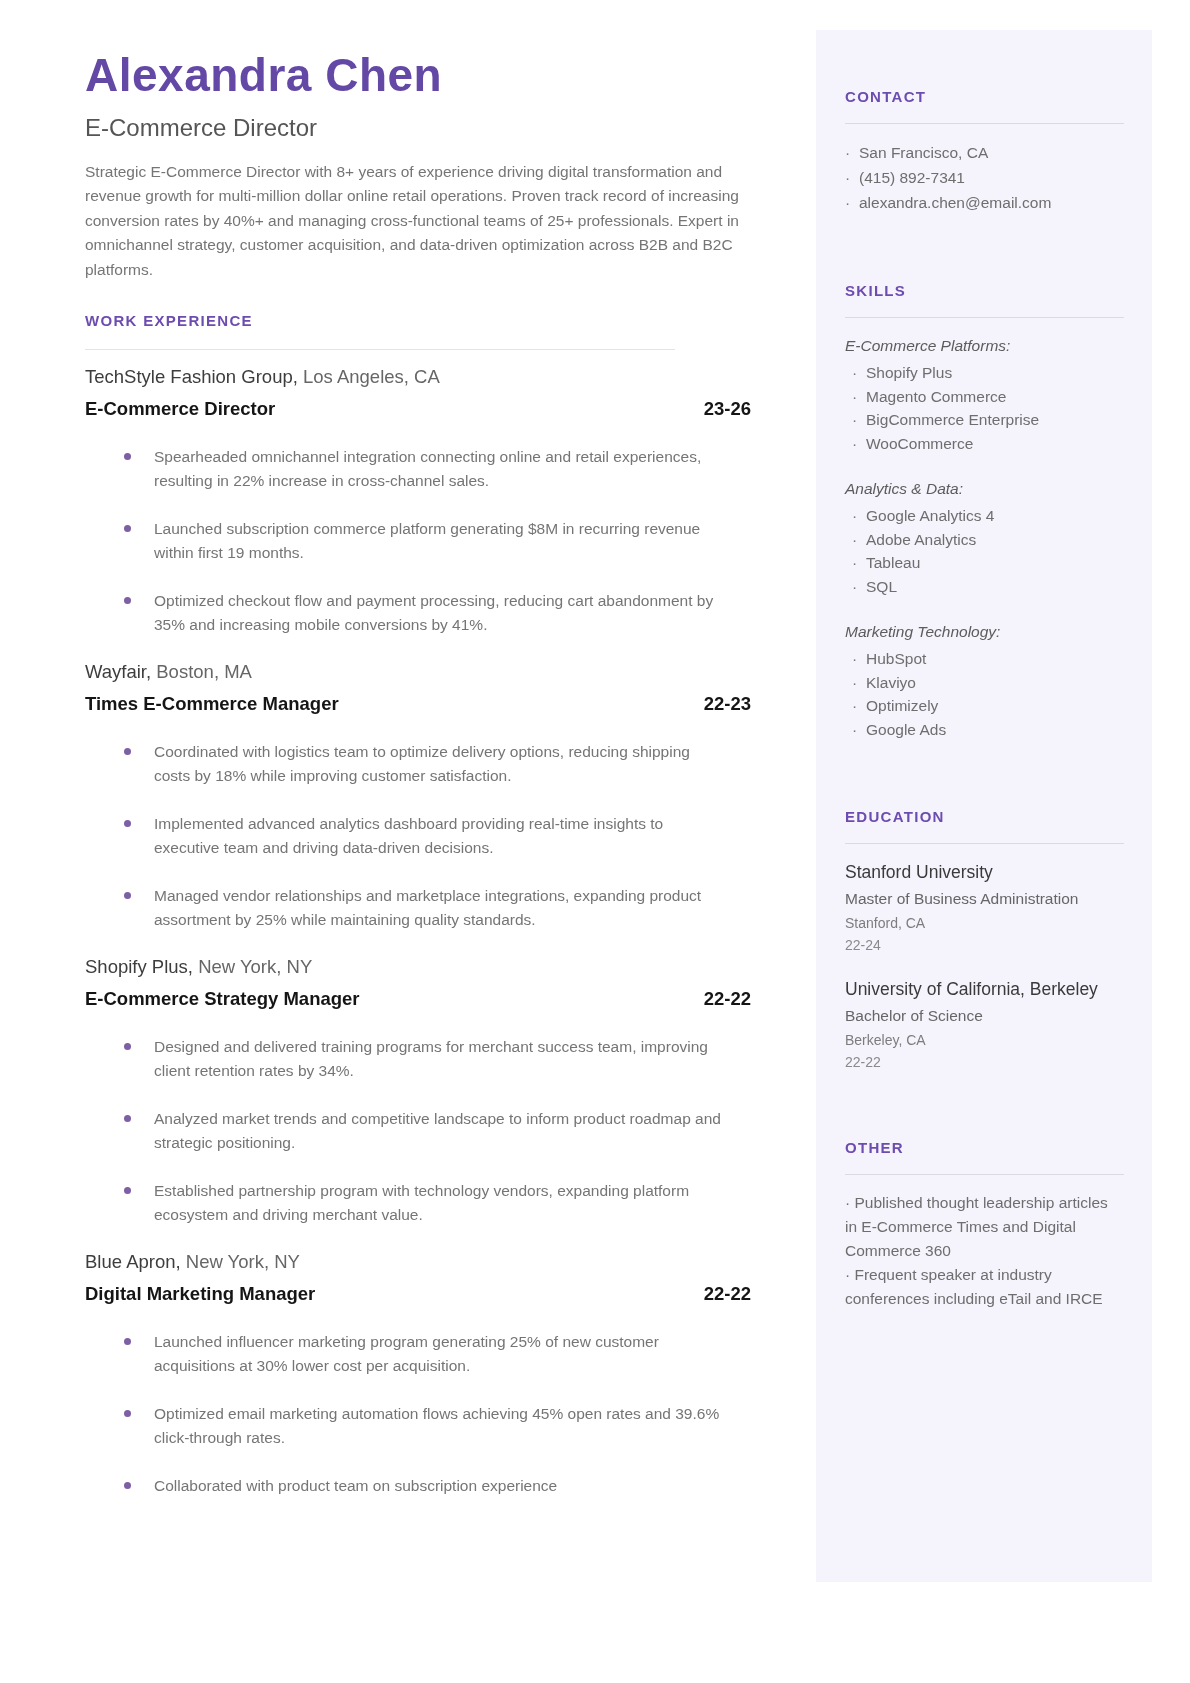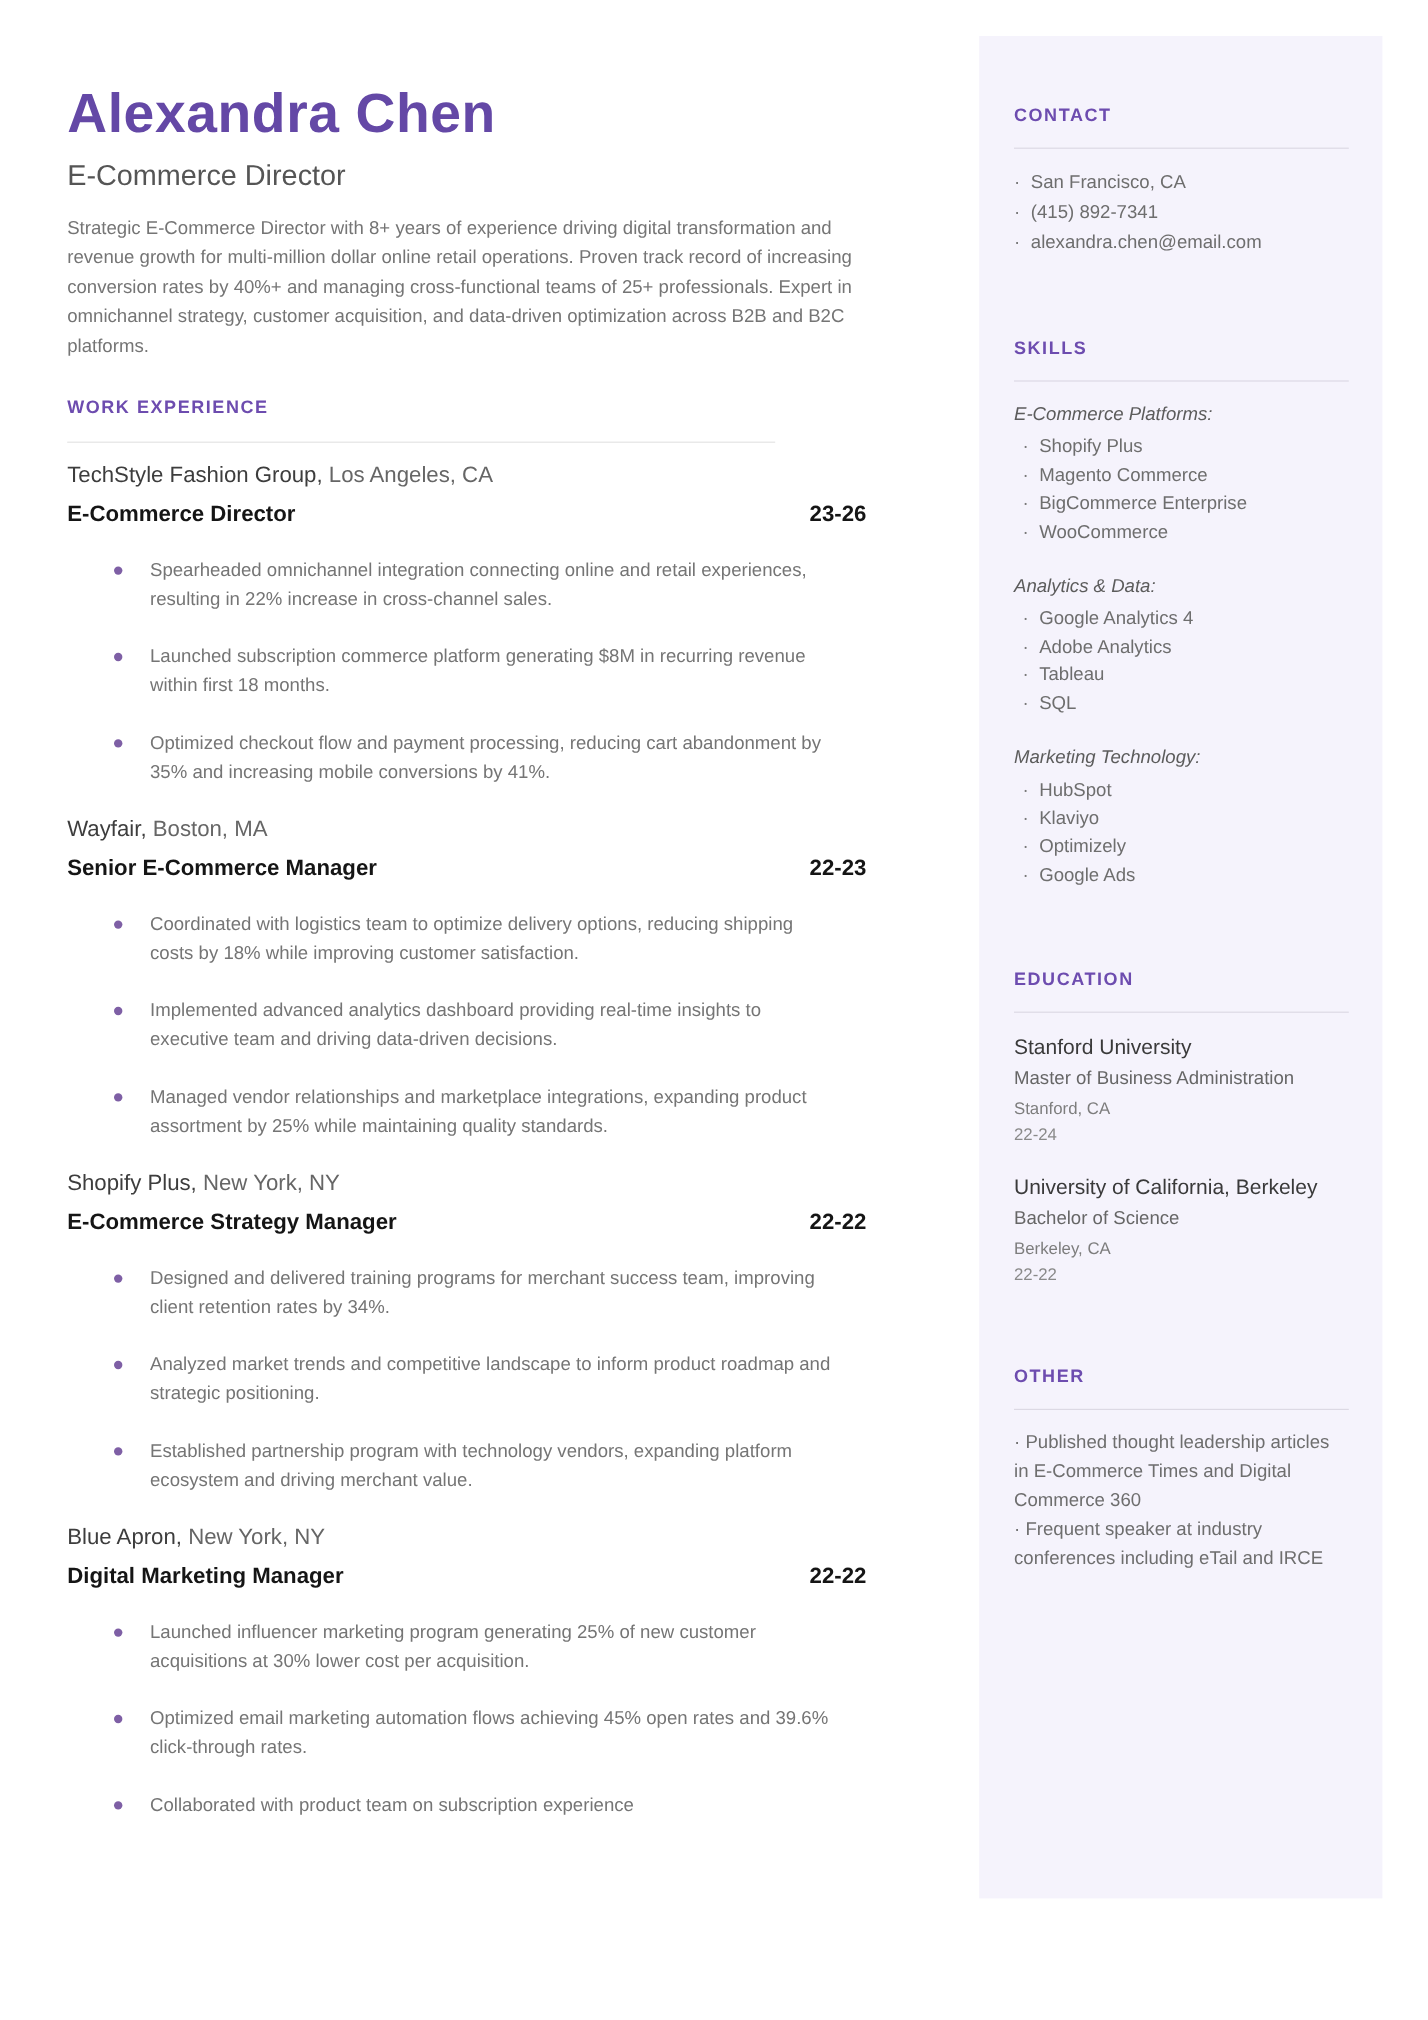--- a/index.html
+++ b/index.html
@@ -5,21 +5,21 @@
   html, body { margin: 0; padding: 0; }
   body {
     width: 1190px; height: 1683px;
     background: #ffffff;
     font-family: "Liberation Sans", sans-serif;
     position: relative;
     overflow: hidden;
   }
 
   
-  .main { position: absolute; left: 56px; top: 50px; width: 666px; margin-top: 19px; }
+  .main { position: absolute; left: 85px; top: 50px; width: 666px; }
   .name {
     margin: 0; font-size: 46px; line-height: 1.1; font-weight: bold;
     color: #6448a6; letter-spacing: 0.5px;
   }
   .subtitle { margin: 13px 0 0; font-size: 24px; font-weight: 400; color: #555555; }
   .summary {
     margin: 18px 0 0; width: 658px;
     font-size: 15.5px; line-height: 24.5px; color: #757575;
   }
   .sec-title {
@@ -92,32 +92,32 @@
       <div class="job-company">
         <span class="company-name">TechStyle Fashion Group,</span>
         <span class="company-loc">Los Angeles, CA</span>
       </div>
       <div class="job-row">
         <span class="job-title">E-Commerce Director</span>
         <span class="job-dates">23-26</span>
       </div>
       <ul class="job-bullets">
         <li><span class="bullet-dot"></span><span>Spearheaded omnichannel integration connecting online and retail experiences, resulting in 22% increase in cross-channel sales.</span></li>
-        <li><span class="bullet-dot"></span><span>Launched subscription commerce platform generating $8M in recurring revenue within first 18 months.</span></li>
+        <li><span class="bullet-dot"></span><span>Launched subscription commerce platform generating $8M in recurring revenue within first 19 months.</span></li>
         <li><span class="bullet-dot"></span><span>Optimized checkout flow and payment processing, reducing cart abandonment by 35% and increasing mobile conversions by 41%.</span></li>
       </ul>
     </section>
 
     <section class="job">
       <div class="job-company">
         <span class="company-name">Wayfair,</span>
         <span class="company-loc">Boston, MA</span>
       </div>
       <div class="job-row">
-        <span class="job-title">Senior E-Commerce Manager</span>
+        <span class="job-title">Times E-Commerce Manager</span>
         <span class="job-dates">22-23</span>
       </div>
       <ul class="job-bullets">
         <li><span class="bullet-dot"></span><span>Coordinated with logistics team to optimize delivery options, reducing shipping costs by 18% while improving customer satisfaction.</span></li>
         <li><span class="bullet-dot"></span><span>Implemented advanced analytics dashboard providing real-time insights to executive team and driving data-driven decisions.</span></li>
         <li><span class="bullet-dot"></span><span>Managed vendor relationships and marketplace integrations, expanding product assortment by 25% while maintaining quality standards.</span></li>
       </ul>
     </section>
 
     <section class="job">

